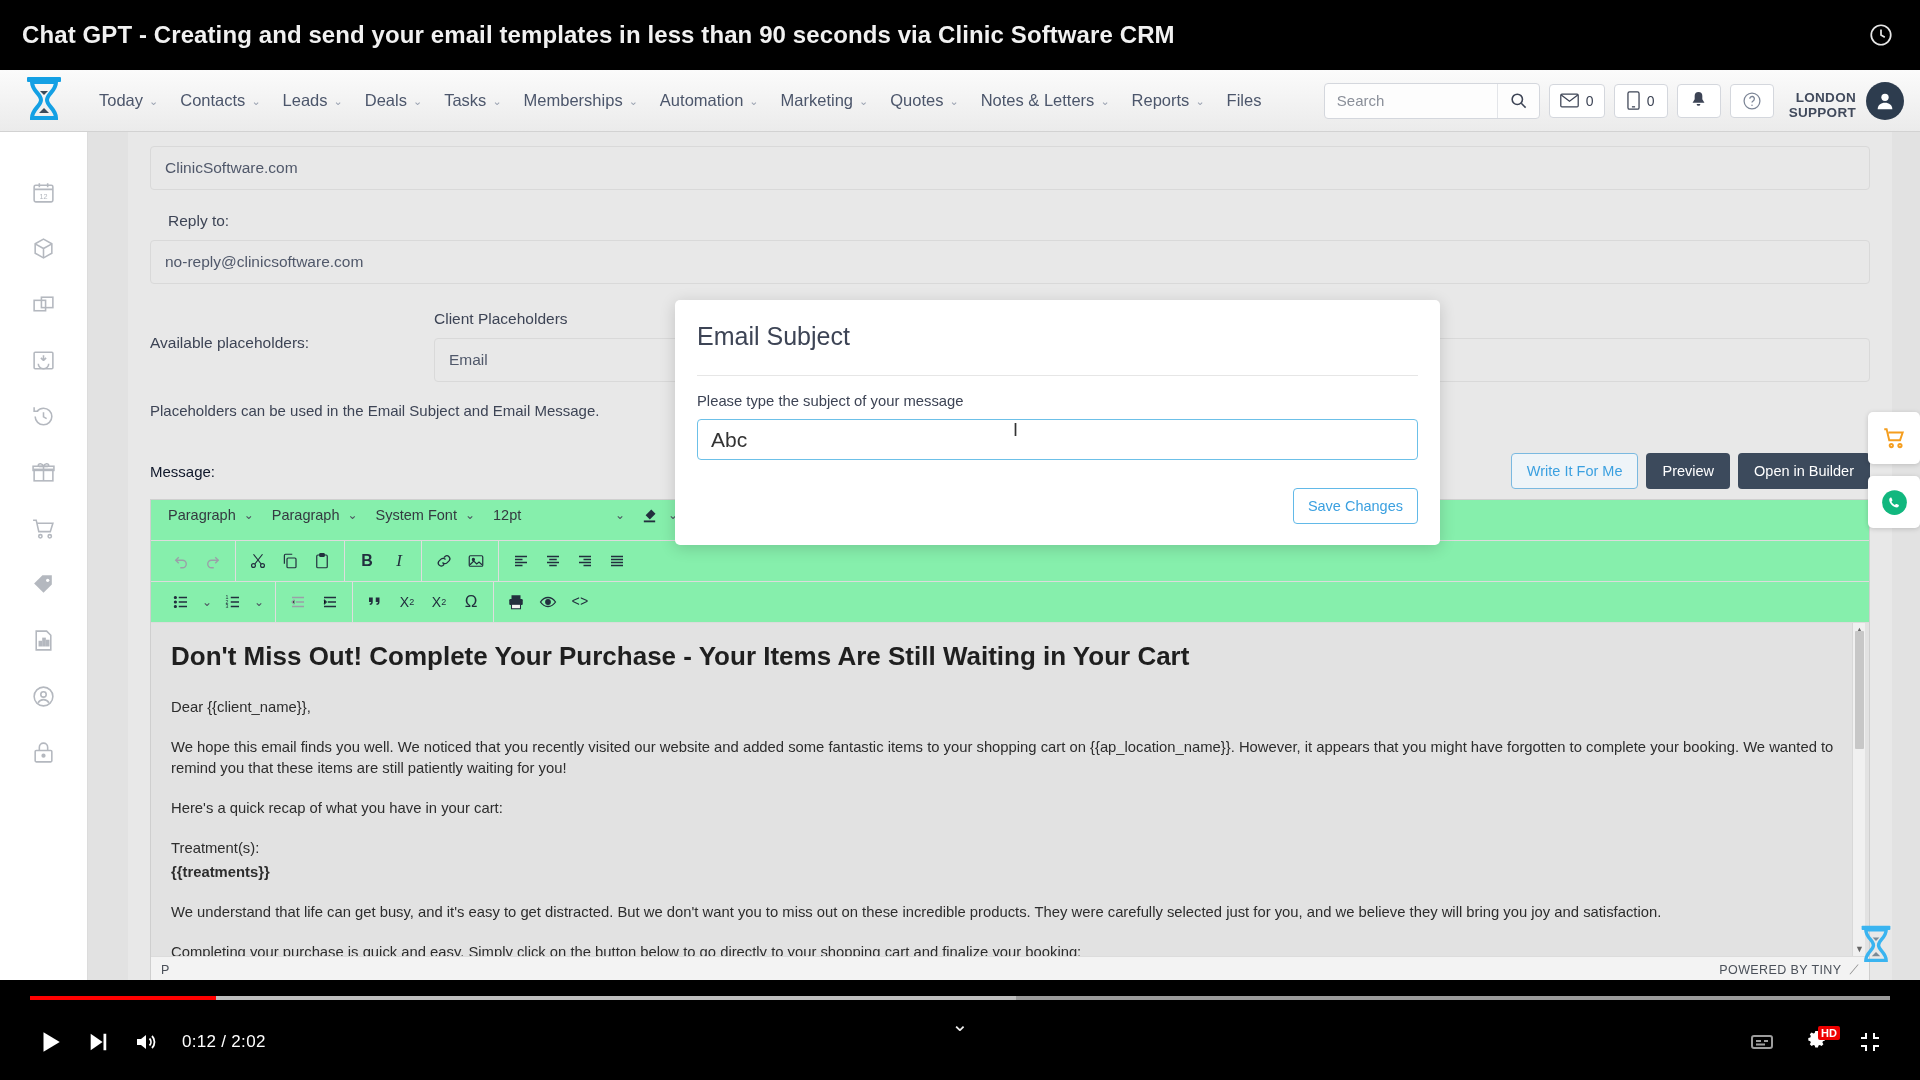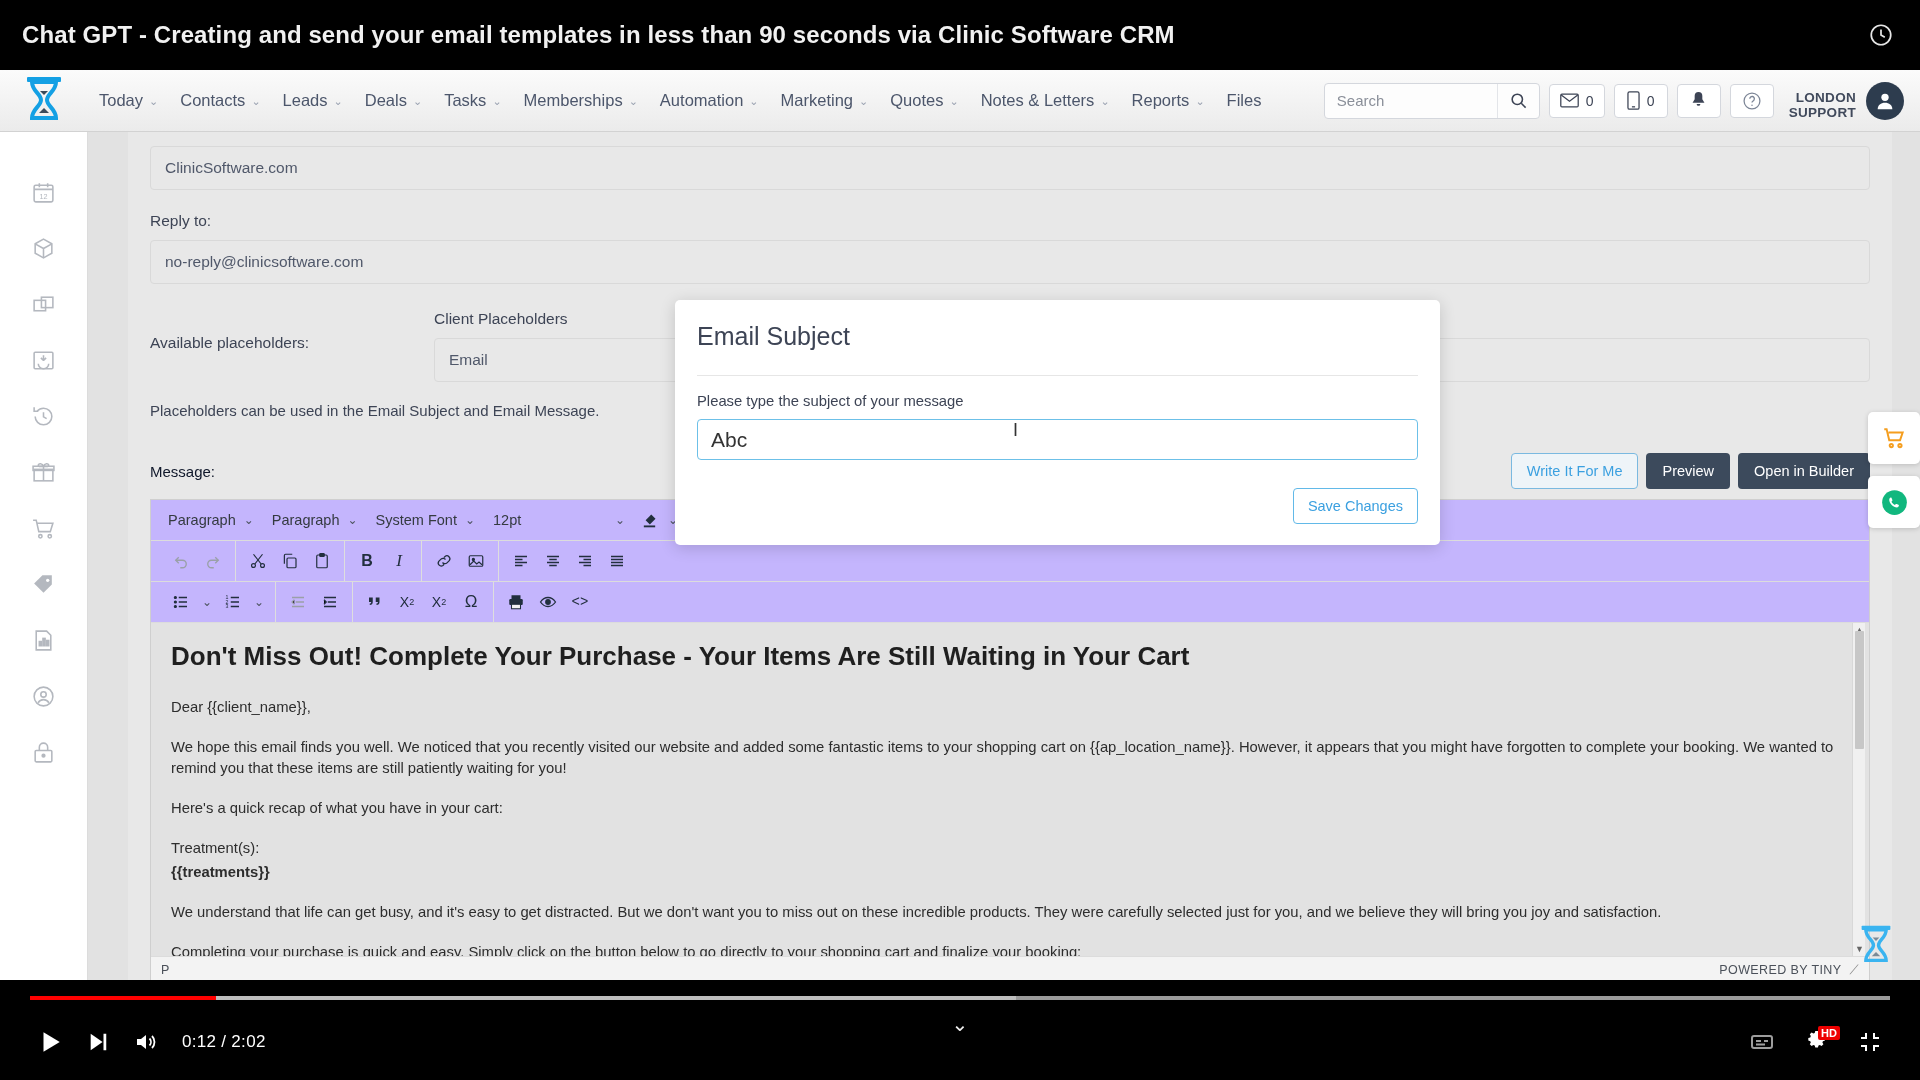--- a/index.html
+++ b/index.html
@@ -94,21 +94,21 @@
   .side-icon { width: 30px; height: 30px; display: flex; justify-content: center; color: #be185d; cursor: pointer; }
 
   .content {
     flex: 1; position: relative; background: #e2e2e2;
     padding: 0 28px 0 40px; overflow: hidden;
   }
   .card {
     background: #e8e8e8; margin-top: 0px; padding: 14px 22px 0 22px; position: relative;
   }
 
-  .field-label { font-size: 15.5px; color: #3d4455; margin: 0 0 10px 0; }
+  .field-label { font-size: 15.5px; color: #3d4455; margin: 0 0 10px 18px; }
   .readonly-input {
     height: 44px; border: 1px solid #d9d9d9; border-radius: 4px; background: #e8e8e8;
     display: flex; align-items: center; padding: 0 14px; font-size: 15.5px; color: #50586a;
   }
 
   .placeholders-row { display: flex; align-items: flex-start; gap: 22px; margin-top: 26px; }
   .ph-label { font-size: 15.5px; color: #3d4455; width: 262px; padding-top: 24px; }
   .ph-group { flex: 1; }
   .ph-group-title { font-size: 15.5px; color: #3d4455; margin-bottom: 10px; }
   .note { font-size: 15px; color: #3d4455; margin-top: 20px; }
@@ -124,22 +124,22 @@
   }
   .btn-outline { background: #eef4f8; border-color: #7ab9e0; color: #3ba0e0; }
   .btn-dark { background: #3c4a5c; color: #fff; }
 
   
   .editor {
     margin-top: 10px; border: 1px solid #cfcfcf; background: #f5f5f5;
     display: flex; flex-direction: column; height: 485px;
   }
   .tox-row {
-    display: flex; align-items: center; border-bottom: 1px solid #dcdcdc;
-    height: 41px; padding: 0 8px; background: #c4b5fd;
+    display: flex; border-bottom: 1px solid #dcdcdc;
+    height: 41px; padding: 0 8px; background: #86efac;
   }
   .tox-sel {
     display: flex; align-items: center; gap: 8px; height: 29px; padding: 0 9px;
     font-size: 14.5px; color: #343a40; cursor: pointer; border-radius: 3px;
   }
   .tox-sel .caret2 { font-size: 12px; color: #4e5561; }
   .tox-sel.wide { min-width: 150px; justify-content: space-between; }
   .tox-group { display: flex; align-items: center; height: 100%; padding: 0 7px; border-right: 1px solid #dedede; gap: 2px;}
   .tox-group:last-child { border-right: none; }
   .tox-btn {

